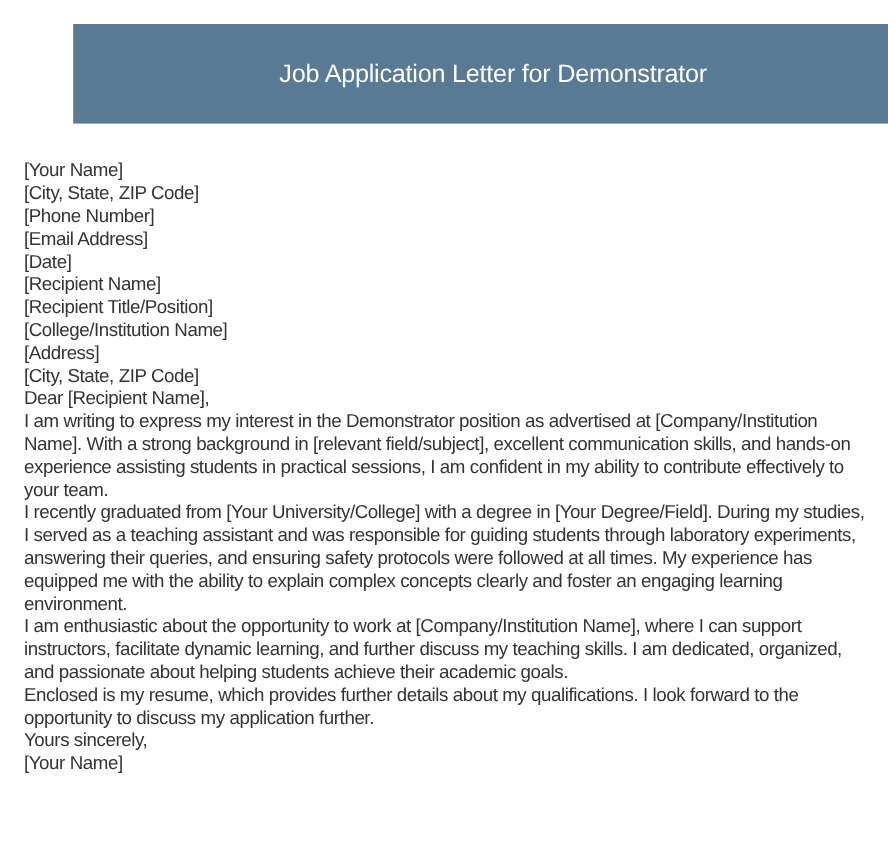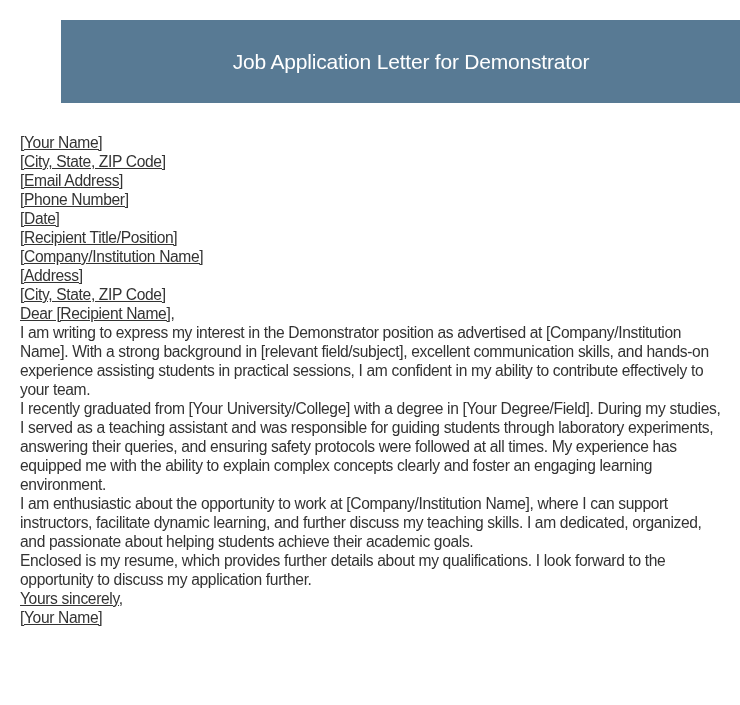--- a/index.html
+++ b/index.html
@@ -10,38 +10,39 @@
       display: flex; align-items: center; justify-content: center;
       font-family: "Liberation Sans", sans-serif; font-size: 21px;
       letter-spacing: -0.2px;
       margin-left: 41px;
     }
     .letter {
       position: absolute; left: 20px; top: 133px; width: 705px;
       font-family: "Liberation Sans", sans-serif; font-size: 15.6px;
       line-height: 19px; color: #333333; letter-spacing: -0.35px;
     }
-    .line { display: block; white-space: nowrap; text-decoration: underline; }
+    .line { display: block; white-space: nowrap; }
     .para { display: block; }
   </style>
 </head>
 <body>
 
 <div class="header">
   <span>Job Application Letter for Demonstrator</span>
 </div>
 
 <div class="letter">
   <span class="line">[Your Name]</span>
   <span class="line">[City, State, ZIP Code]</span>
+  <span class="line">[Phone Number]</span>
   <span class="line">[Email Address]</span>
-  <span class="line">[Phone Number]</span>
   <span class="line">[Date]</span>
+  <span class="line">[Recipient Name]</span>
   <span class="line">[Recipient Title/Position]</span>
-  <span class="line">[Company/Institution Name]</span>
+  <span class="line">[College/Institution Name]</span>
   <span class="line">[Address]</span>
   <span class="line">[City, State, ZIP Code]</span>
   <span class="line">Dear [Recipient Name],</span>
   <span class="para">I am writing to express my interest in the Demonstrator position as advertised at [Company/Institution Name]. With a strong background in [relevant field/subject], excellent communication skills, and hands-on experience assisting students in practical sessions, I am confident in my ability to contribute effectively to your team.</span>
   <span class="para">I recently graduated from [Your University/College] with a degree in [Your Degree/Field]. During my studies, I served as a teaching assistant and was responsible for guiding students through laboratory experiments, answering their queries, and ensuring safety protocols were followed at all times. My experience has equipped me with the ability to explain complex concepts clearly and foster an engaging learning environment.</span>
   <span class="para">I am enthusiastic about the opportunity to work at [Company/Institution Name], where I can support instructors, facilitate dynamic learning, and further discuss my teaching skills. I am dedicated, organized, and passionate about helping students achieve their academic goals.</span>
   <span class="para">Enclosed is my resume, which provides further details about my qualifications. I look forward to the opportunity to discuss my application further.</span>
   <span class="line">Yours sincerely,</span>
   <span class="line">[Your Name]</span>
 </div>

